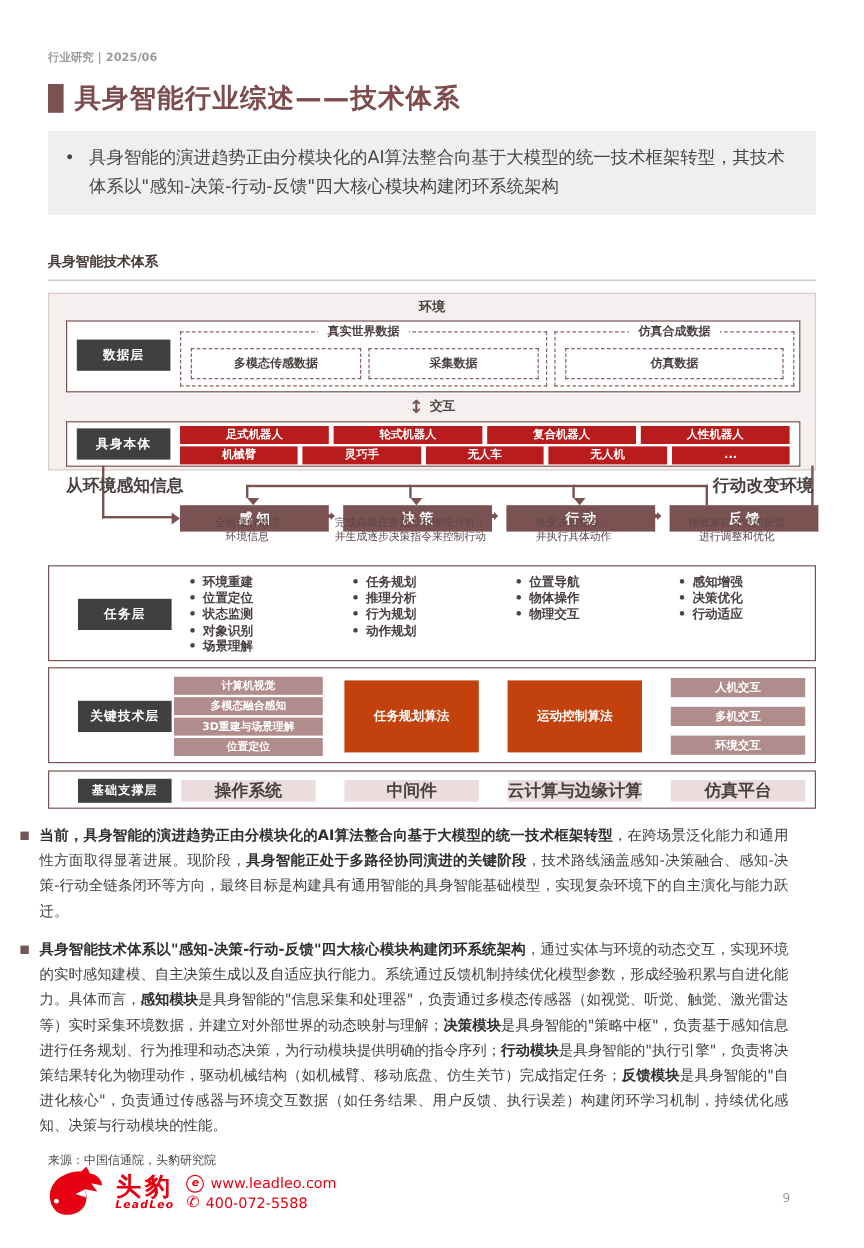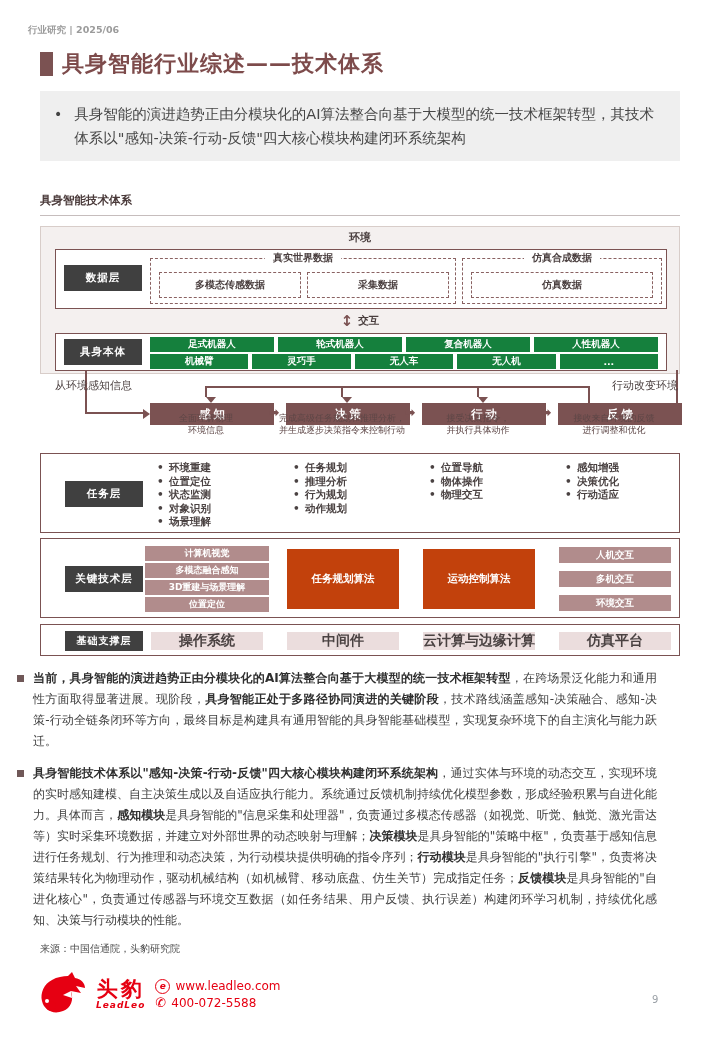--- a/index.html
+++ b/index.html
@@ -1,19 +1,19 @@
 <!DOCTYPE html>
 <html><head>
 <meta charset="utf-8">
 <style>
   html,body {margin:0; padding:0;}
   .page {position:relative; width:720px; height:1040px; background:#ffffff; overflow:hidden;
          font-family:"DejaVu Sans", sans-serif;}
   
-  .kicker {padding-top:24px; margin:0 28px; font-size:9.5px; font-weight:bold; color:#9b9b9b;}
+  .kicker {padding-top:42px; margin:0 40px; font-size:9.5px; font-weight:bold; color:#9b9b9b;}
   .title-row {margin:12px 40px 0; display:flex; align-items:center; gap:9px;}
   .title-block {width:13px; height:24px; background:#7b5252;}
   h1.page-title {font-size:22px; color:#7d4b4b; margin:0; font-weight:bold; letter-spacing:1px;}
   .summary {margin:12px 40px 0; width:640px; box-sizing:border-box; background:#efefef;
             padding:11px 18px 11px 14px; display:flex; gap:12px;}
   .summary-bullet {font-size:14px; color:#444; line-height:24px;}
   .summary-text {font-size:14.5px; line-height:24px; color:#464646;}
   
   .fig-title {margin:32px 40px 0; width:640px; box-sizing:border-box; font-size:11.5px; font-weight:bold;
               color:#4a3a3a; padding-bottom:7px; border-bottom:1px solid #c6bdbd;}
@@ -28,24 +28,24 @@
   .dash-group {position:absolute; border:1.5px dashed #8a6262;}
   .dash-legend {position:absolute; top:-8px; left:50%; transform:translateX(-50%); background:#fff;
                 padding:0 8px; font-size:10px; font-weight:bold; color:#4a3f3f; white-space:nowrap;}
   .dash-item {position:absolute; border:1.5px dashed #8a6262; display:flex; align-items:center;
               justify-content:center; font-size:10px; font-weight:bold; color:#4a3f3f;}
   .interact {position:absolute; left:0; right:0; top:84px; height:20px; display:flex; align-items:center; justify-content:center; gap:5px;}
   .updown {color:#7b5252; font-size:15px; font-weight:bold;}
   .interact-label {font-size:10.5px; font-weight:bold; color:#4a3f3f;}
   .robot-rows {position:absolute; left:94px; top:3px; right:8px; display:flex; flex-direction:column; gap:2px;}
   .robot-row {display:flex; gap:4px; height:15px;}
-  .gray-box {flex:1; background:#15803d; color:#fff; font-size:9.5px; font-weight:bold;
+  .gray-box {flex:1; background:#b91c1c; color:#fff; font-size:9.5px; font-weight:bold;
              display:flex; align-items:center; justify-content:center;}
   
-  .flow-label {position:absolute; font-size:11px; font-weight:normal; color:#4a3f3f;}
+  .flow-label {position:absolute; font-size:14px; font-weight:bold; color:#4a3f3f;}
   #flow-left {left:15px; top:152px;}
   #flow-right {right:2px; top:152px;}
   .module {position:absolute; top:177px; width:124px; height:22px; background:#7b5252; color:#fff;
            font-weight:bold; font-size:11.5px; display:flex; align-items:center; justify-content:center;
            letter-spacing:3px; text-indent:3px;}
   .module-desc {position:absolute; top:186px; width:160px; text-align:center; font-size:9px; line-height:12px;
                 color:#5d4646; white-space:pre-line; font-weight:normal;}
   .harrow {position:absolute; top:179px; width:24px; text-align:center; color:#7b5252; font-size:13px; font-weight:bold;}
   .fb-line {position:absolute; left:166px; top:160px; width:384px; height:17px;
             border-top:2px solid #7b5252; border-right:2px solid #7b5252; box-sizing:border-box;}

